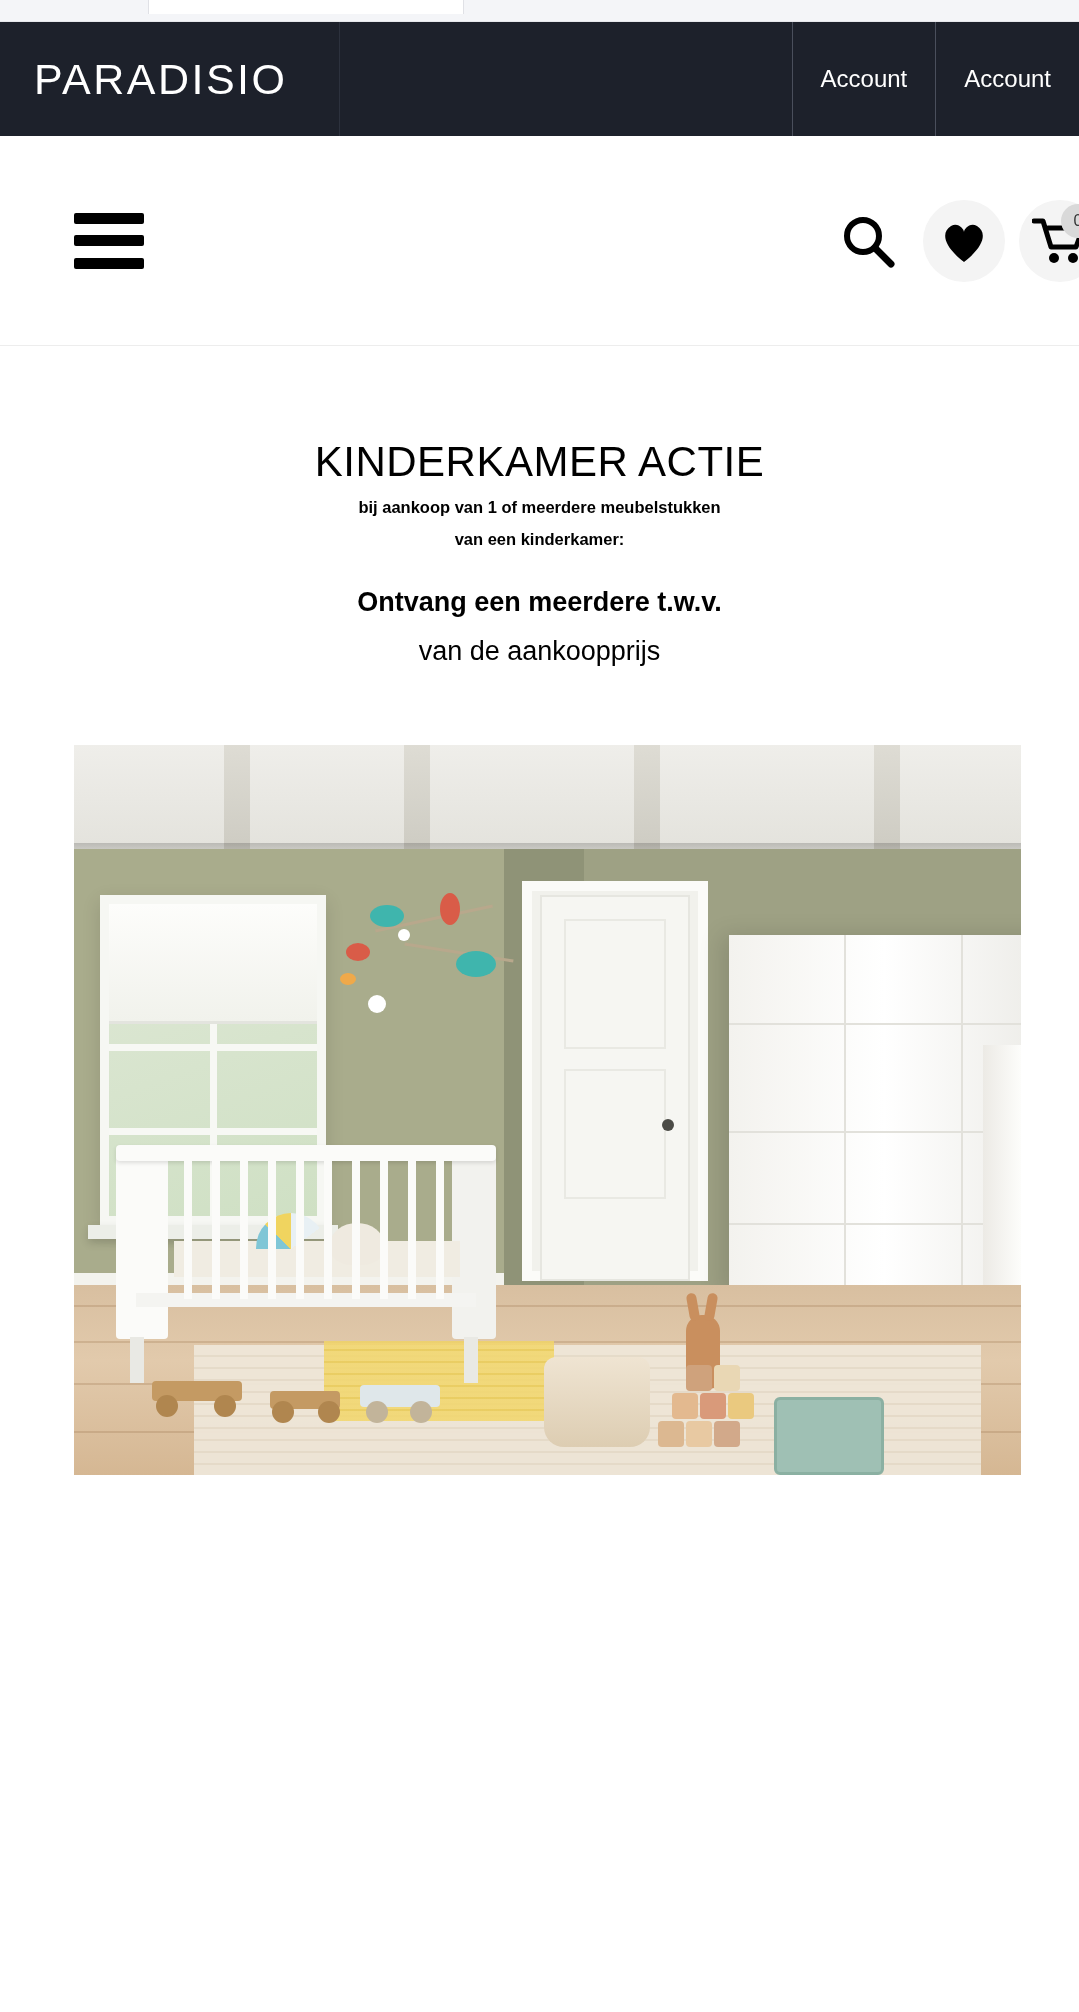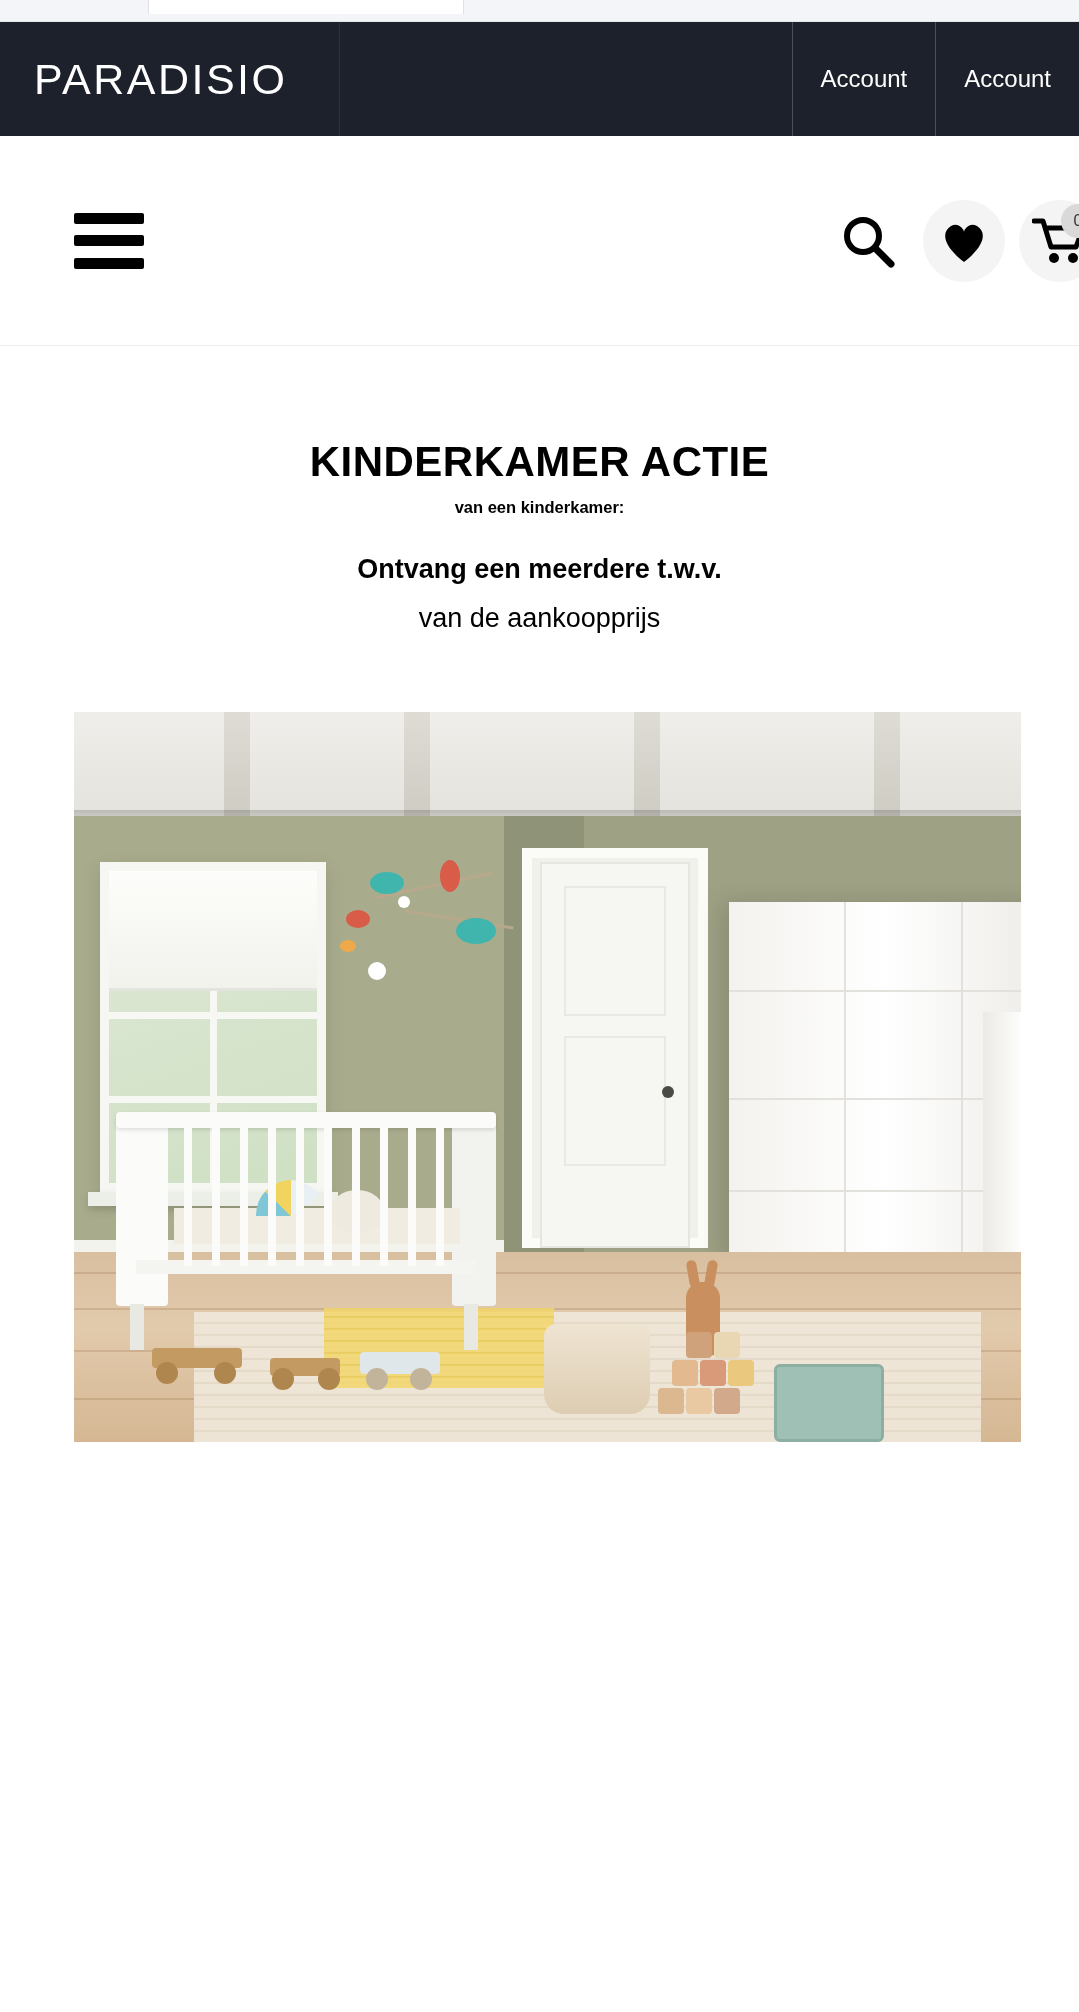--- a/index.html
+++ b/index.html
@@ -132,21 +132,21 @@
     text-align: center;
   }
   .promo-dates {
     font-size: 25px;
     color: #1b1b1b;
     letter-spacing: .2px;
   }
   .promo-title {
     margin-top: 52px;
     font-size: 42px;
-    font-weight: bold;
+    font-weight: normal;
     letter-spacing: .5px;
     color: #000;
   }
   .promo-sub1 {
     margin-top: 10px;
     font-size: 16.5px;
     font-weight: bold;
     line-height: 1.35;
     color: #000;
   }
@@ -356,20 +356,21 @@
         <circle cx="22" cy="43" r="5" fill="#000"></circle>
         <circle cx="41" cy="43" r="5" fill="#000"></circle>
       </svg>
       <span class="badge">0</span>
     </div>
   </div>
 </div>
 
 <div class="promo">
   <div class="promo-title">KINDERKAMER ACTIE</div>
+  <div class="promo-sub1">bij aankoop van 1 of meerdere meubelstukken</div>
   <div class="promo-sub1">van een kinderkamer:</div>
   <div class="promo-sub2">Ontvang een meerdere t.w.v.</div>
   <div class="promo-foot">van de aankoopprijs</div>
 </div>
 
 <div class="hero-wrap">
   <div class="hero">
 
     <div class="ceil"></div>
     <div class="beam" style="left:150px"></div>

